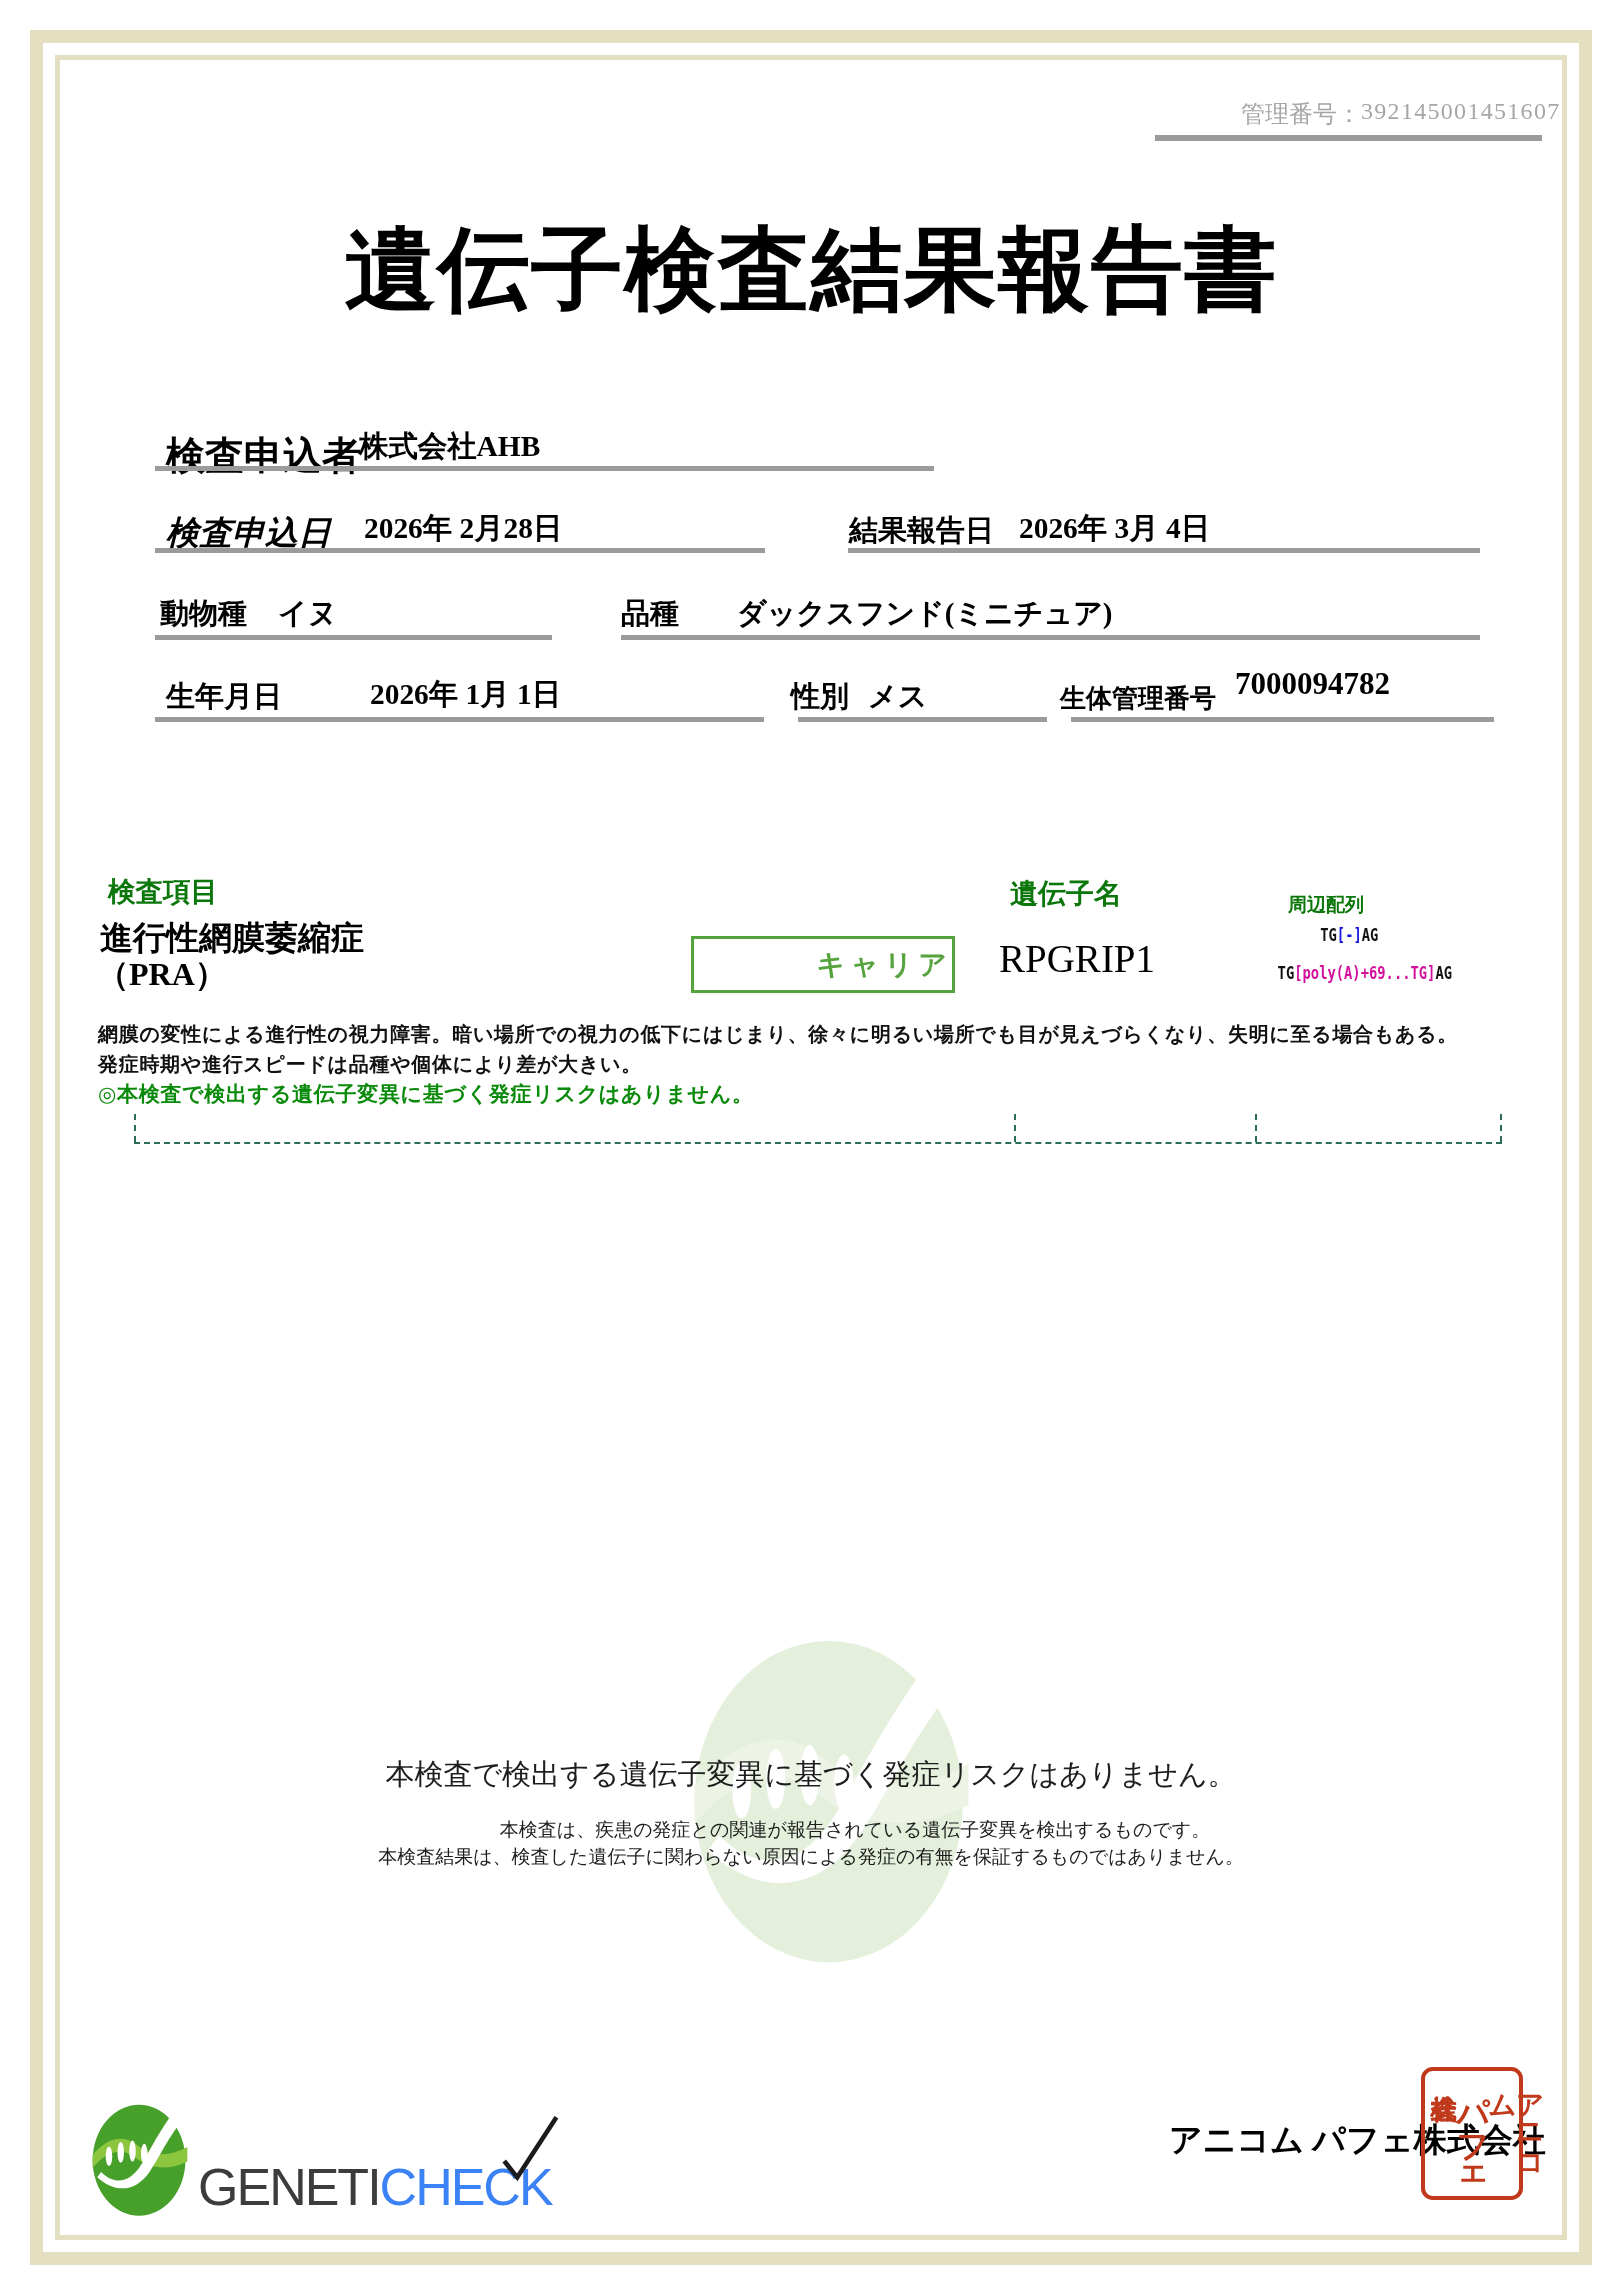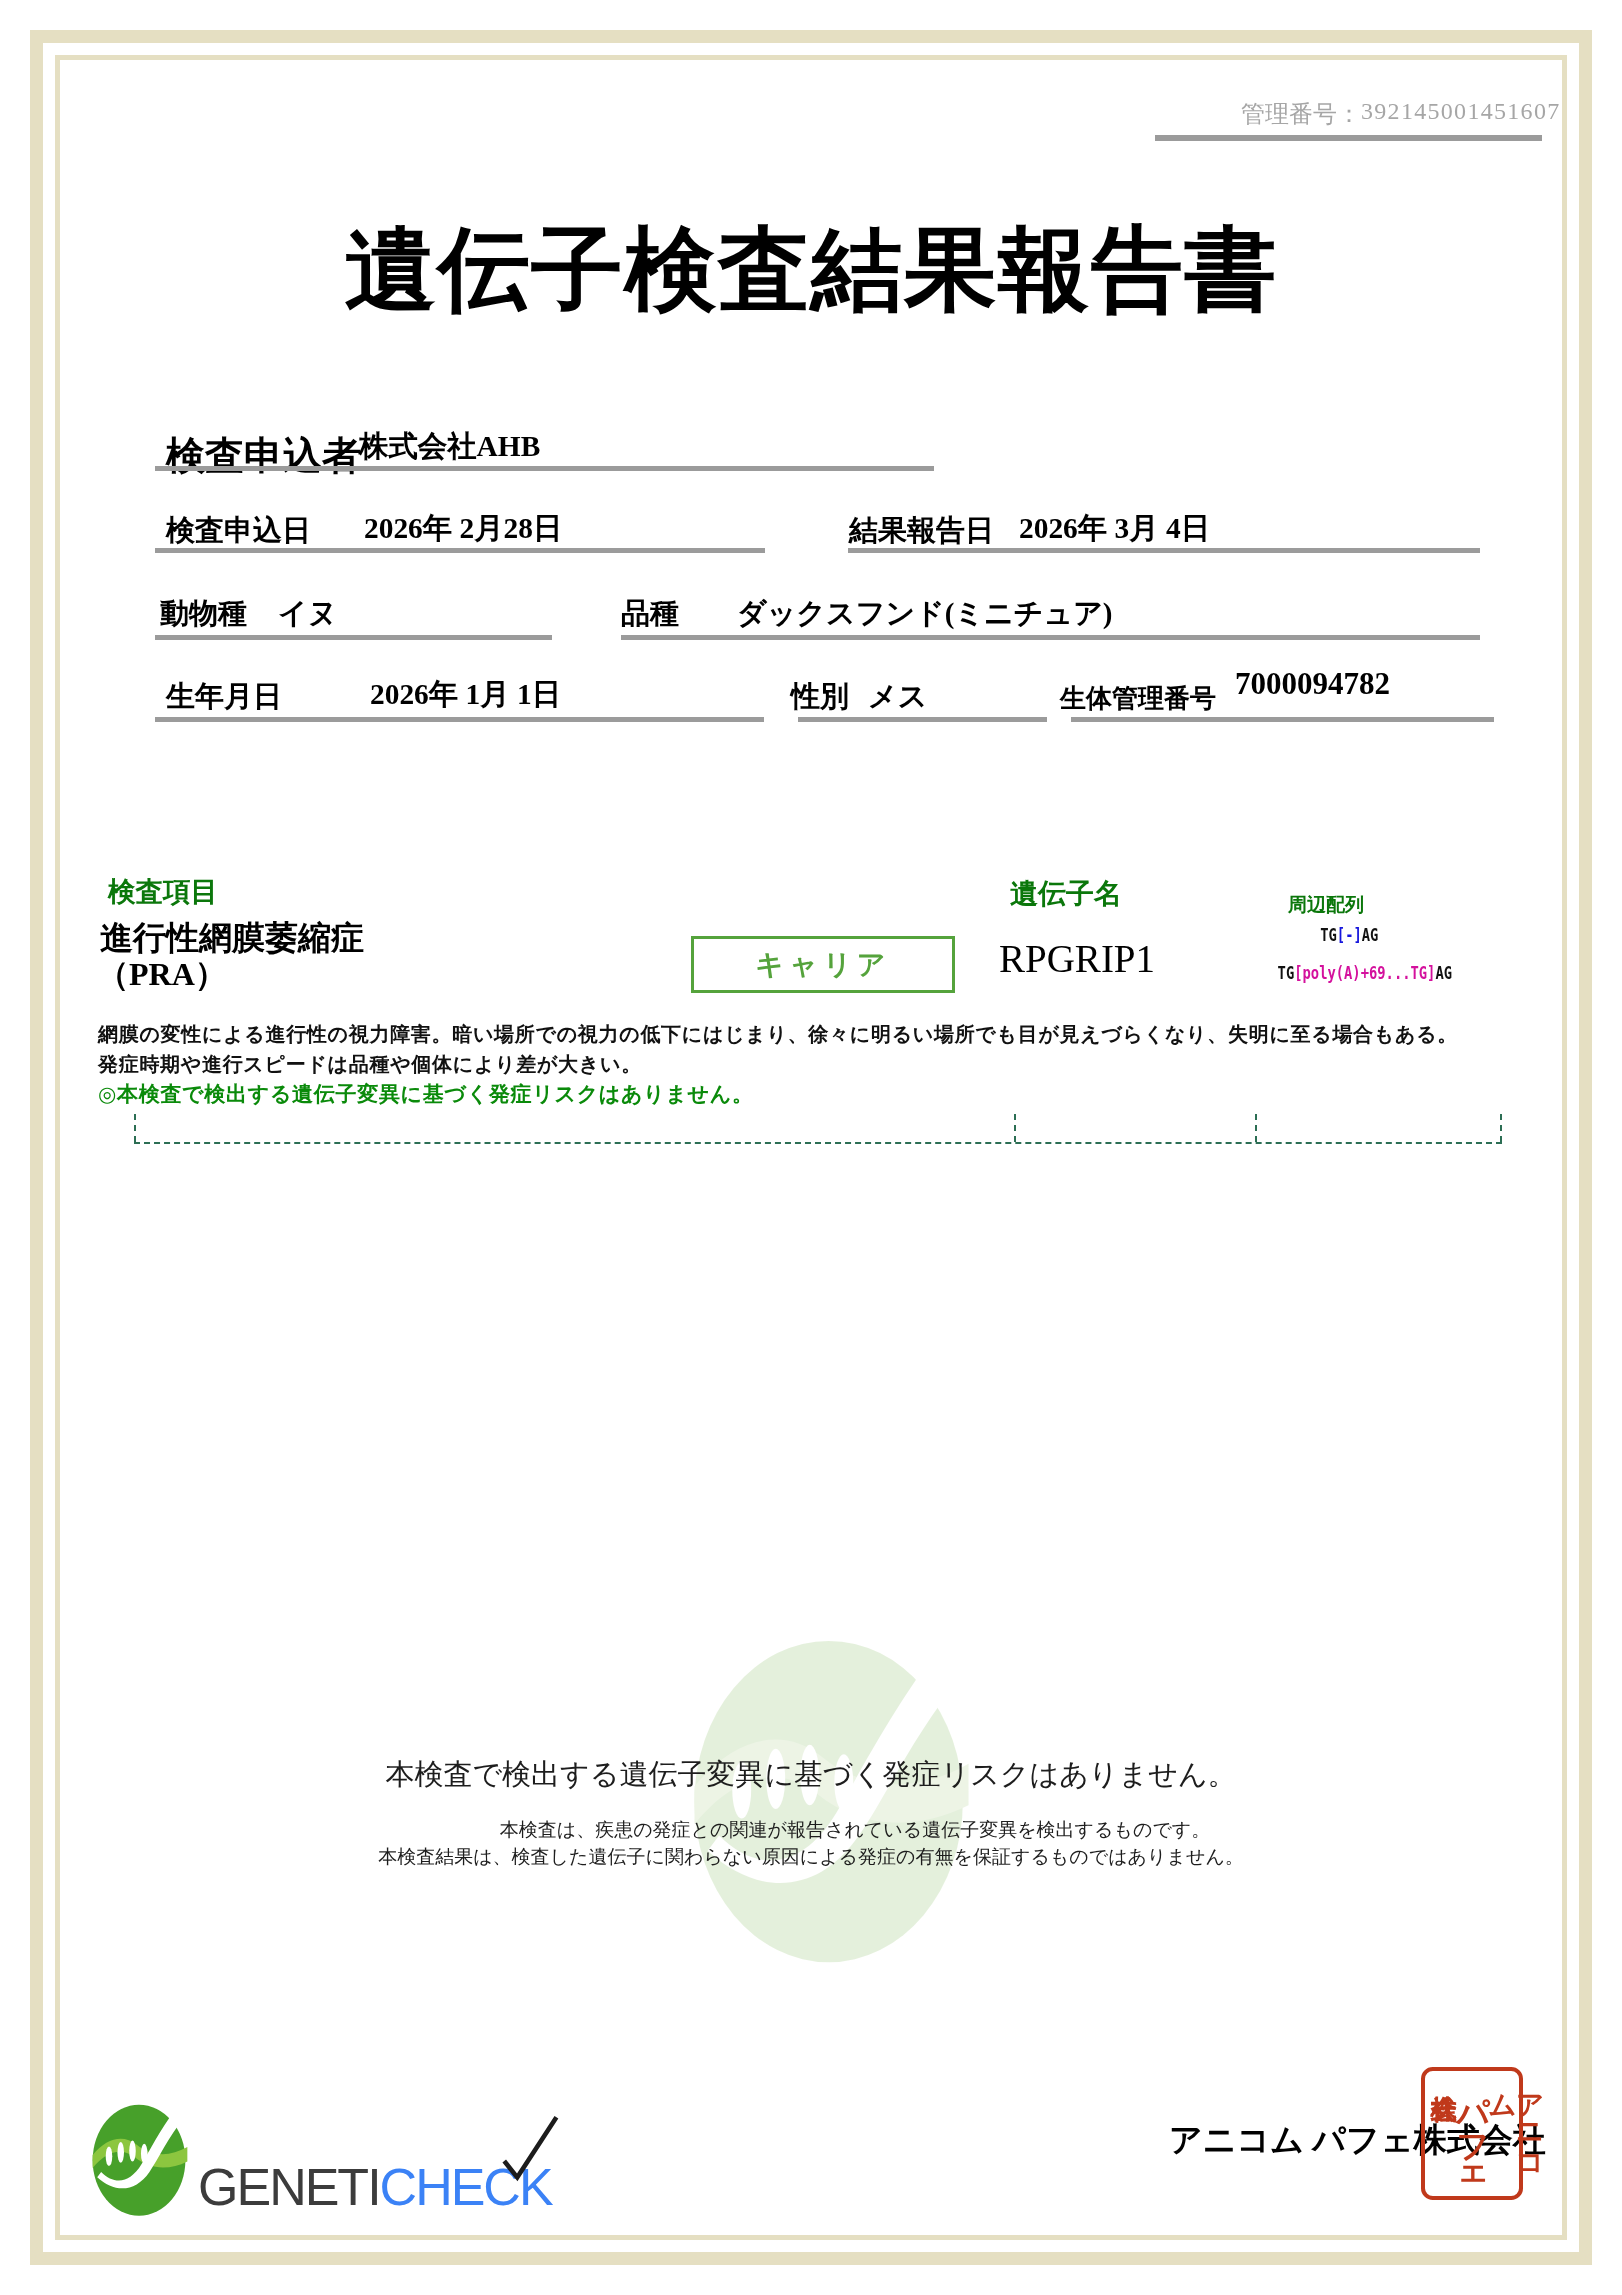--- a/index.html
+++ b/index.html
@@ -8,21 +8,21 @@
   .abs{position:absolute;white-space:nowrap;}
   
   .frame-outer{position:absolute;left:30px;top:30px;right:30px;bottom:30px;border:13px solid #e5dfc2;}
   .frame-inner{position:absolute;left:55px;top:55px;right:55px;bottom:55px;border:5.9px solid #e5dfc2;}
   .gray{color:#a6a6a6;}
   .uline{position:absolute;background:#9b9b9b;height:5.2px;}
   .serif-b{font-family:"Liberation Serif","DejaVu Serif",serif;font-weight:bold;}
   .sans{font-family:"Liberation Sans","DejaVu Sans",sans-serif;}
   .green{color:#0b770b;}
   .badge{position:absolute;left:691px;top:936px;width:258px;height:51px;border:3.3px solid #55a33c;
-         display:flex;align-items:center;justify-content:center;}
+         display:flex;align-items:center;justify-content:flex-end;}
   .badge span{color:#55a33c;font-size:28px;font-weight:bold;letter-spacing:5.2px;}
   .seq{font-family:"DejaVu Sans Mono","Liberation Mono",monospace;font-weight:bold;font-size:17.7px;color:#111;}
   .seq .var-blue{color:#1616dd;}
   .seq .var-mag{color:#d4119d;}
   .squeeze{display:inline-block;transform:scaleX(0.78);transform-origin:center;}
   .dash-v{position:absolute;border-left:2px dashed #2c6e54;width:0;height:28px;top:1114px;}
   .seal{position:absolute;left:1421px;top:2067px;width:102px;height:133px;border:4.6px solid #c0391b;
         border-radius:11.8px;display:flex;flex-direction:row;justify-content:space-between;
         padding:3.9px 5.2px;box-sizing:border-box;color:#c0391b;}
   .seal .col{writing-mode:vertical-rl;text-orientation:upright;font-weight:bold;line-height:1;
@@ -41,21 +41,21 @@
   <span class="abs gray" style="left:1241px;top:98px;font-size:24px;">管理番号：</span>
   <span class="abs gray" style="left:1361px;top:98px;font-size:24px;letter-spacing:1.3px;">392145001451607</span>
   <div class="uline" style="left:1155px;top:135px;width:387px;height:5.9px;"></div>
 
   <div class="abs serif-b" style="left:0;top:208px;width:1622px;text-align:center;font-size:92px;letter-spacing:1.3px;color:#000;">遺伝子検査結果報告書</div>
 
   <span class="abs serif-b" style="left:166px;top:429px;font-size:39px;">検査申込者</span>
   <span class="abs serif-b" style="left:359px;top:427px;font-size:29.4px;">株式会社AHB</span>
   <div class="uline" style="left:155px;top:466px;width:779px;"></div>
 
-  <span class="abs serif-b" style="left:166px;top:511px;font-size:29px;">検査申込日</span>
+  <span class="abs serif-b" style="left:166px;top:511px;font-size:33px;font-style:italic;">検査申込日</span>
   <span class="abs serif-b" style="left:364px;top:509px;font-size:29.4px;">2026年 2月28日</span>
   <div class="uline" style="left:155px;top:548px;width:610px;"></div>
   <span class="abs serif-b" style="left:849px;top:511px;font-size:29px;">結果報告日</span>
   <span class="abs serif-b" style="left:1019px;top:509px;font-size:29.4px;">2026年 3月 4日</span>
   <div class="uline" style="left:848px;top:548px;width:632px;"></div>
 
   <span class="abs serif-b" style="left:160px;top:594px;font-size:29px;">動物種</span>
   <span class="abs serif-b" style="left:278px;top:594px;font-size:29px;">イヌ</span>
   <div class="uline" style="left:155px;top:635px;width:397px;"></div>
   <span class="abs serif-b" style="left:621px;top:594px;font-size:29px;">品種</span>

